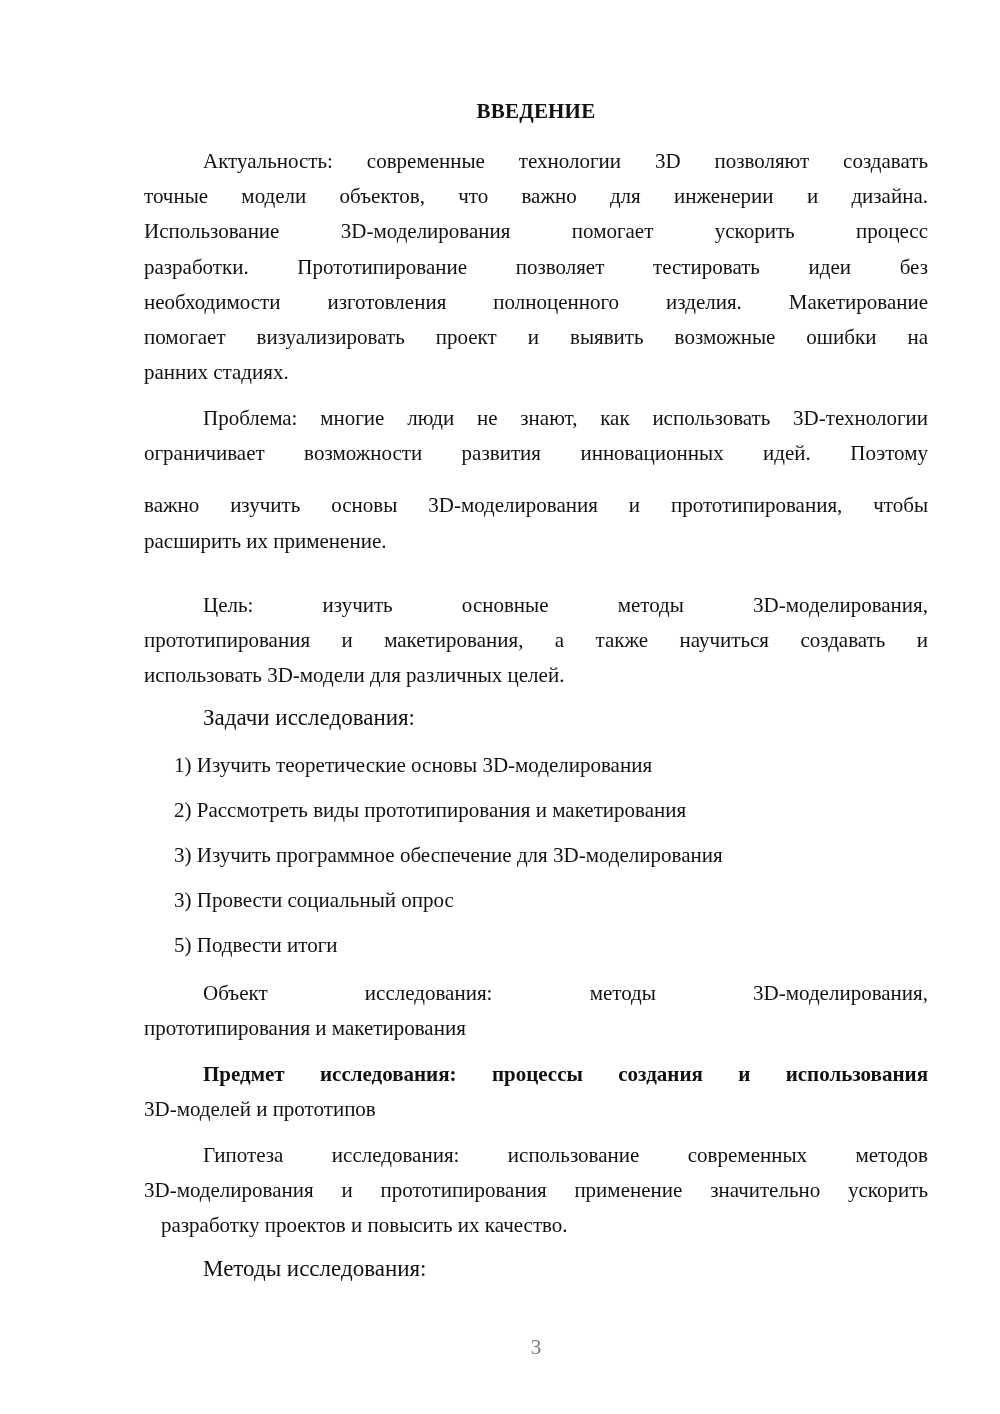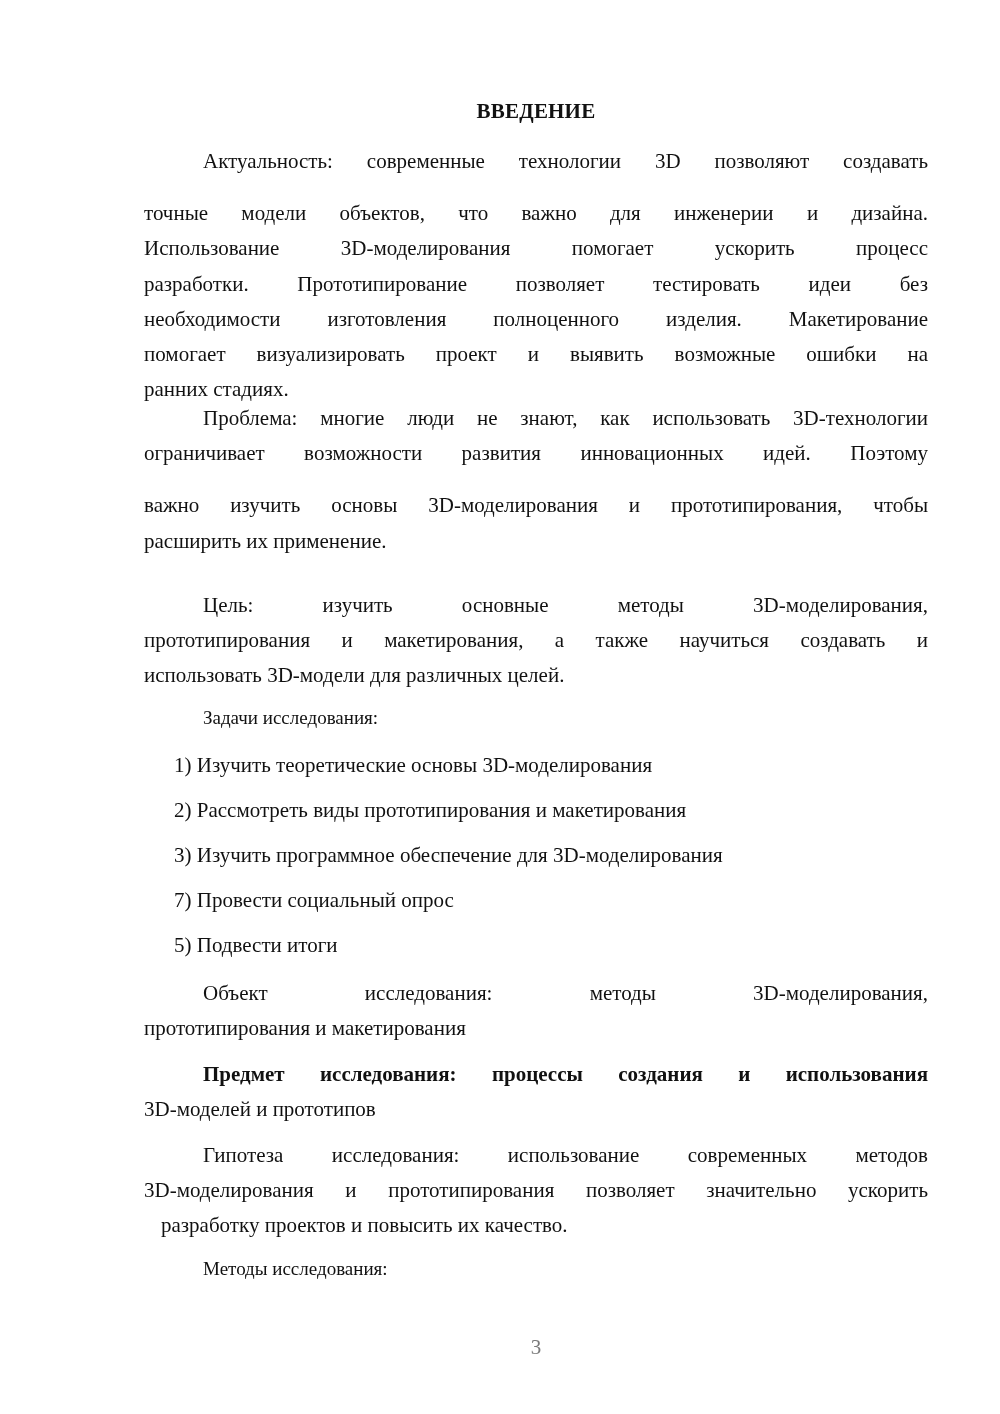--- a/index.html
+++ b/index.html
@@ -8,34 +8,34 @@
     .page { position: absolute; left: 0; top: 0; width: 1000px; height: 1004px; background: #fff; }
     .title { position: absolute; top: 97px; left: 0; width: 1072px; text-align: center;
              font-weight: bold; font-size: 21px; line-height: 28px; letter-spacing: 0.2px; }
     .para { position: absolute; left: 144px; width: 784px; font-size: 21px; line-height: 35.2px;
             text-align: justify; text-indent: 59px; }
     .para .line { display: block; text-align-last: justify; text-indent: 0; white-space: nowrap; }
     .para .line.first { padding-left: 59px; }
     .para .line.last { text-align-last: left; }
     .line { display: flex; justify-content: space-between; white-space: nowrap; }
     .item { position: absolute; left: 174px; font-size: 21px; line-height: 28px; white-space: nowrap; }
-    .heading-line { position: absolute; left: 203px; font-size: 19px; line-height: 28px; white-space: nowrap; }
+    .heading-line { position: absolute; left: 203px; font-size: 23px; line-height: 28px; white-space: nowrap; }
     .pagenum { position: absolute; top: 1335px; left: 0; width: 1072px; text-align: center;
                font-size: 21px; color: #7a7a7a; }
   </style>
 </head>
 <body>
 
 <div class="page">
 
   <div class="title">ВВЕДЕНИЕ</div>
 
   <div class="para" style="top:144px;">
     <span class="line first" style="white-space: normal; text-align: justify; text-align-last: justify;">Актуальность: современные технологии 3D позволяют создавать</span>
-    <span class="line" style="white-space: normal; text-align: justify; text-align-last: justify; margin-top: 17px;">точные модели объектов, что важно для инженерии и дизайна.</span>
+    <span class="line" style="white-space: normal; text-align: justify; text-align-last: justify;">точные модели объектов, что важно для инженерии и дизайна.</span>
     <span class="line" style="white-space: normal; text-align: justify; text-align-last: justify;">Использование 3D-моделирования помогает ускорить процесс</span>
     <span class="line" style="white-space: normal; text-align: justify; text-align-last: justify;">разработки. Прототипирование позволяет тестировать идеи без</span>
     <span class="line" style="white-space: normal; text-align: justify; text-align-last: justify; font-family: Liberation Serif, serif;">необходимости изготовления полноценного изделия. Макетирование</span>
     <span class="line" style="white-space: normal; text-align: justify; text-align-last: justify;">помогает визуализировать проект и выявить возможные ошибки на</span>
     <span class="line last" style="white-space: normal; text-align: justify;">ранних стадиях.</span>
   </div>
 
   <div class="para" style="top:401px;">
     <span class="line first" style="white-space: normal; text-align: justify; text-align-last: justify;">Проблема: многие люди не знают, как использовать 3D-технологии</span>
     <span class="line" style="white-space: normal; text-align: justify; text-align-last: justify;">ограничивает возможности развития инновационных идей. Поэтому</span>
@@ -47,35 +47,35 @@
     <span class="line first" style="white-space: normal; text-align: justify; text-align-last: justify;">Цель: изучить основные методы 3D-моделирования,</span>
     <span class="line" style="white-space: normal; text-align: justify; text-align-last: justify;">прототипирования и макетирования, а также научиться создавать и</span>
     <span class="line last" style="white-space: normal; text-align: justify;">использовать 3D-модели для различных целей.</span>
   </div>
 
   <div class="heading-line" style="top:704px;">Задачи исследования:</div>
 
   <div class="item" style="top:751px;">1) Изучить теоретические основы 3D-моделирования</div>
   <div class="item" style="top:796px;">2) Рассмотреть виды прототипирования и макетирования</div>
   <div class="item" style="top:841px;">3) Изучить программное обеспечение для 3D-моделирования</div>
-  <div class="item" style="top:886px;">7) Провести социальный опрос</div>
+  <div class="item" style="top:886px;">3) Провести социальный опрос</div>
   <div class="item" style="top:931px;">5) Подвести итоги</div>
 
   <div class="para" style="top:976px;">
     <span class="line first" style="white-space: normal; text-align: justify; text-align-last: justify;">Объект исследования: методы 3D-моделирования,</span>
     <span class="line last" style="white-space: normal; text-align: justify;">прототипирования и макетирования</span>
   </div>
 
   <div class="para" style="top:1057px;">
     <span class="line first" style="white-space: normal; text-align: justify; text-align-last: justify; font-weight: bold;">Предмет исследования: процессы создания и использования</span>
     <span class="line last" style="white-space: normal; text-align: justify;">3D-моделей и прототипов</span>
   </div>
 
   <div class="para" style="top:1138px;">
     <span class="line first" style="white-space: normal; text-align: justify; text-align-last: justify;">Гипотеза исследования: использование современных методов</span>
-    <span class="line" style="white-space: normal; text-align: justify; text-align-last: justify;">3D-моделирования и прототипирования позволяет значительно ускорить</span>
+    <span class="line" style="white-space: normal; text-align: justify; text-align-last: justify;">3D-моделирования и прототипирования применение значительно ускорить</span>
     <span class="line last" style="white-space: normal; text-align: justify; margin-left: 17px;">разработку проектов и повысить их качество.</span>
   </div>
 
   <div class="heading-line" style="top:1255px;">Методы исследования:</div>
 
   <div class="pagenum">3</div>
 </div>
 
 </body></html>

